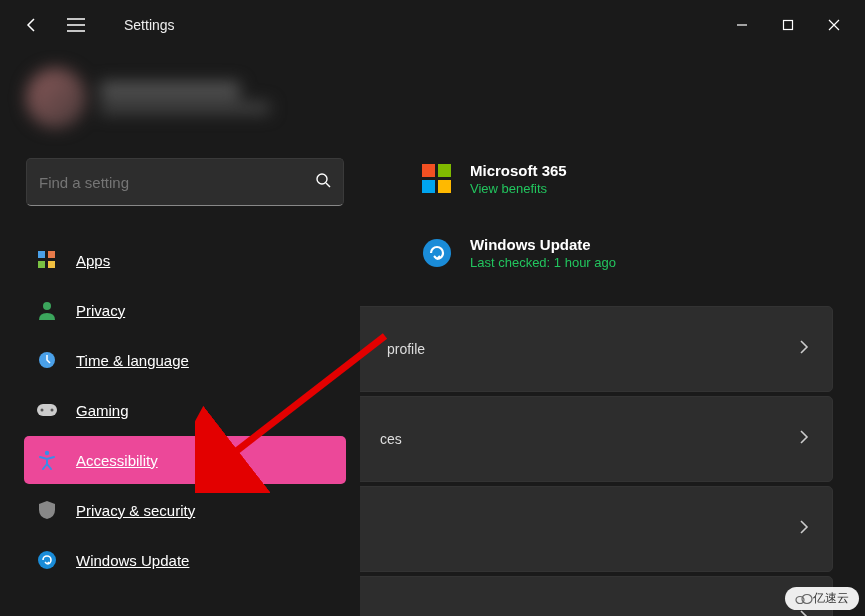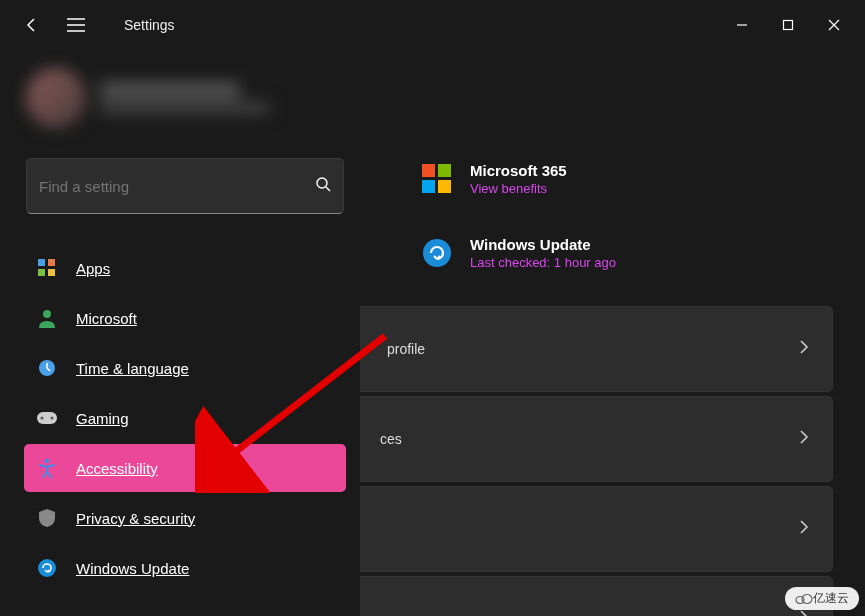--- a/index.html
+++ b/index.html
@@ -10,34 +10,34 @@
   .title-text { font-size: 14px; color: #eee; margin-left: 16px; }
   .titlebar-controls { margin-left: auto; display: flex; }
   .ctrl-btn { width: 46px; height: 32px; display: flex; align-items: center; justify-content: center; cursor: pointer; }
   .content { display: flex; height: calc(100% - 50px); }
   .sidebar { width: 360px; padding: 0 8px 0 18px; display: flex; flex-direction: column; overflow: hidden; }
   .profile { display: flex; align-items: center; gap: 14px; padding: 18px 8px 30px 8px; filter: blur(8px); }
   .avatar { width: 60px; height: 60px; border-radius: 50%; background: linear-gradient(135deg,#8a5a5a,#4a3a3a); }
   .profile-text { display:flex; flex-direction:column; gap:4px; }
   .name-blur { width:140px; height:16px; background:#555; border-radius:4px; }
   .email-blur { width:170px; height:12px; background:#444; border-radius:4px; }
-  .search-box { background: #2d2d2d; border: 1px solid #3a3a3a; border-bottom: 1px solid #888; border-radius: 5px; height: 56px; display: flex; align-items: center; padding: 0 12px; margin: 0 8px 28px 8px; }
+  .search-box { background: #2d2d2d; border: 1px solid #3a3a3a; border-bottom: 1px solid #888; border-radius: 5px; height: 48px; display: flex; align-items: center; padding: 0 12px; margin: 0 8px 28px 8px; }
   .search-box input { flex: 1; background: transparent; border: none; color: #bbb; font-size: 15px; outline: none; }
   .search-icon { color:#fff; }
   .nav-list { flex: 1; overflow-y: auto; overflow-x: hidden; text-decoration: underline; }
   .nav-item { display: flex; align-items: center; gap: 18px; height: 48px; padding: 0 12px; border-radius: 5px; cursor: pointer; margin: 2px 6px; }
   .nav-item.selected { background: #ec4899; }
   .nav-icon { width: 22px; height: 22px; display: flex; align-items: center; justify-content: center; }
   .nav-label { font-size: 15px; color: #fff; }
   .main { flex: 1; padding: 0 32px 0 0; overflow: hidden; position: relative; }
   .promo-row { display: flex; gap: 40px; padding: 112px 0 36px 60px; flex-direction: column; }
   .promo-card { display: flex; align-items: center; gap: 16px; cursor: pointer; }
   .promo-icon { width: 34px; height: 34px; display:flex; align-items:center; justify-content:center; }
   .promo-title { font-size: 15px; font-weight: 600; color: #fff; }
-  .promo-sub { font-size: 13px; color: #d946ef; margin-top: 2px; }
+  .promo-sub { font-size: 13px; color: #22c55e; margin-top: 2px; }
   .content-cards { display: flex; flex-direction: column; gap: 4px; margin-left: -10px; }
   .card { background: #2d2d2d; border: 1px solid #333; border-radius: 5px; height: 86px; display: flex; align-items: center; padding: 0 22px; cursor: pointer; position: relative; }
   .card-text { font-size: 14px; color: #ddd; }
   .chevron { position: absolute; right: 22px; color: #ccc; }
   .arrow-overlay { position: absolute; left: 195px; top: 328px; pointer-events: none; z-index: 100; }
   .watermark { position: absolute; right: 6px; bottom: 6px; background: rgba(255,255,255,0.92); border-radius: 14px; padding: 3px 10px; font-size: 12px; color: #333; display:flex; align-items:center; }
 </style>
 </head>
 <body>
 
@@ -105,21 +105,21 @@
           </span>
         <span class="nav-label">Apps</span>
       </div>
       <div class="nav-item">
         <span class="nav-icon">
             <svg width="20" height="20" viewBox="0 0 20 20">
               <circle cx="10" cy="6" r="4" fill="#3ba55c"></circle>
               <path d="M2 20 Q2 13 10 13 Q18 13 18 20 Z" fill="#3ba55c"></path>
             </svg>
           </span>
-        <span class="nav-label">Microsoft</span>
+        <span class="nav-label">Privacy</span>
       </div>
       <div class="nav-item">
         <span class="nav-icon">
             <svg width="20" height="20" viewBox="0 0 20 20">
               <circle cx="10" cy="10" r="8" fill="#4aa0e8"></circle>
               <path d="M10 5 V10 L13 13" stroke="#fff" stroke-width="1.5" fill="none"></path>
             </svg>
           </span>
         <span class="nav-label">Time &amp; language</span>
       </div>

